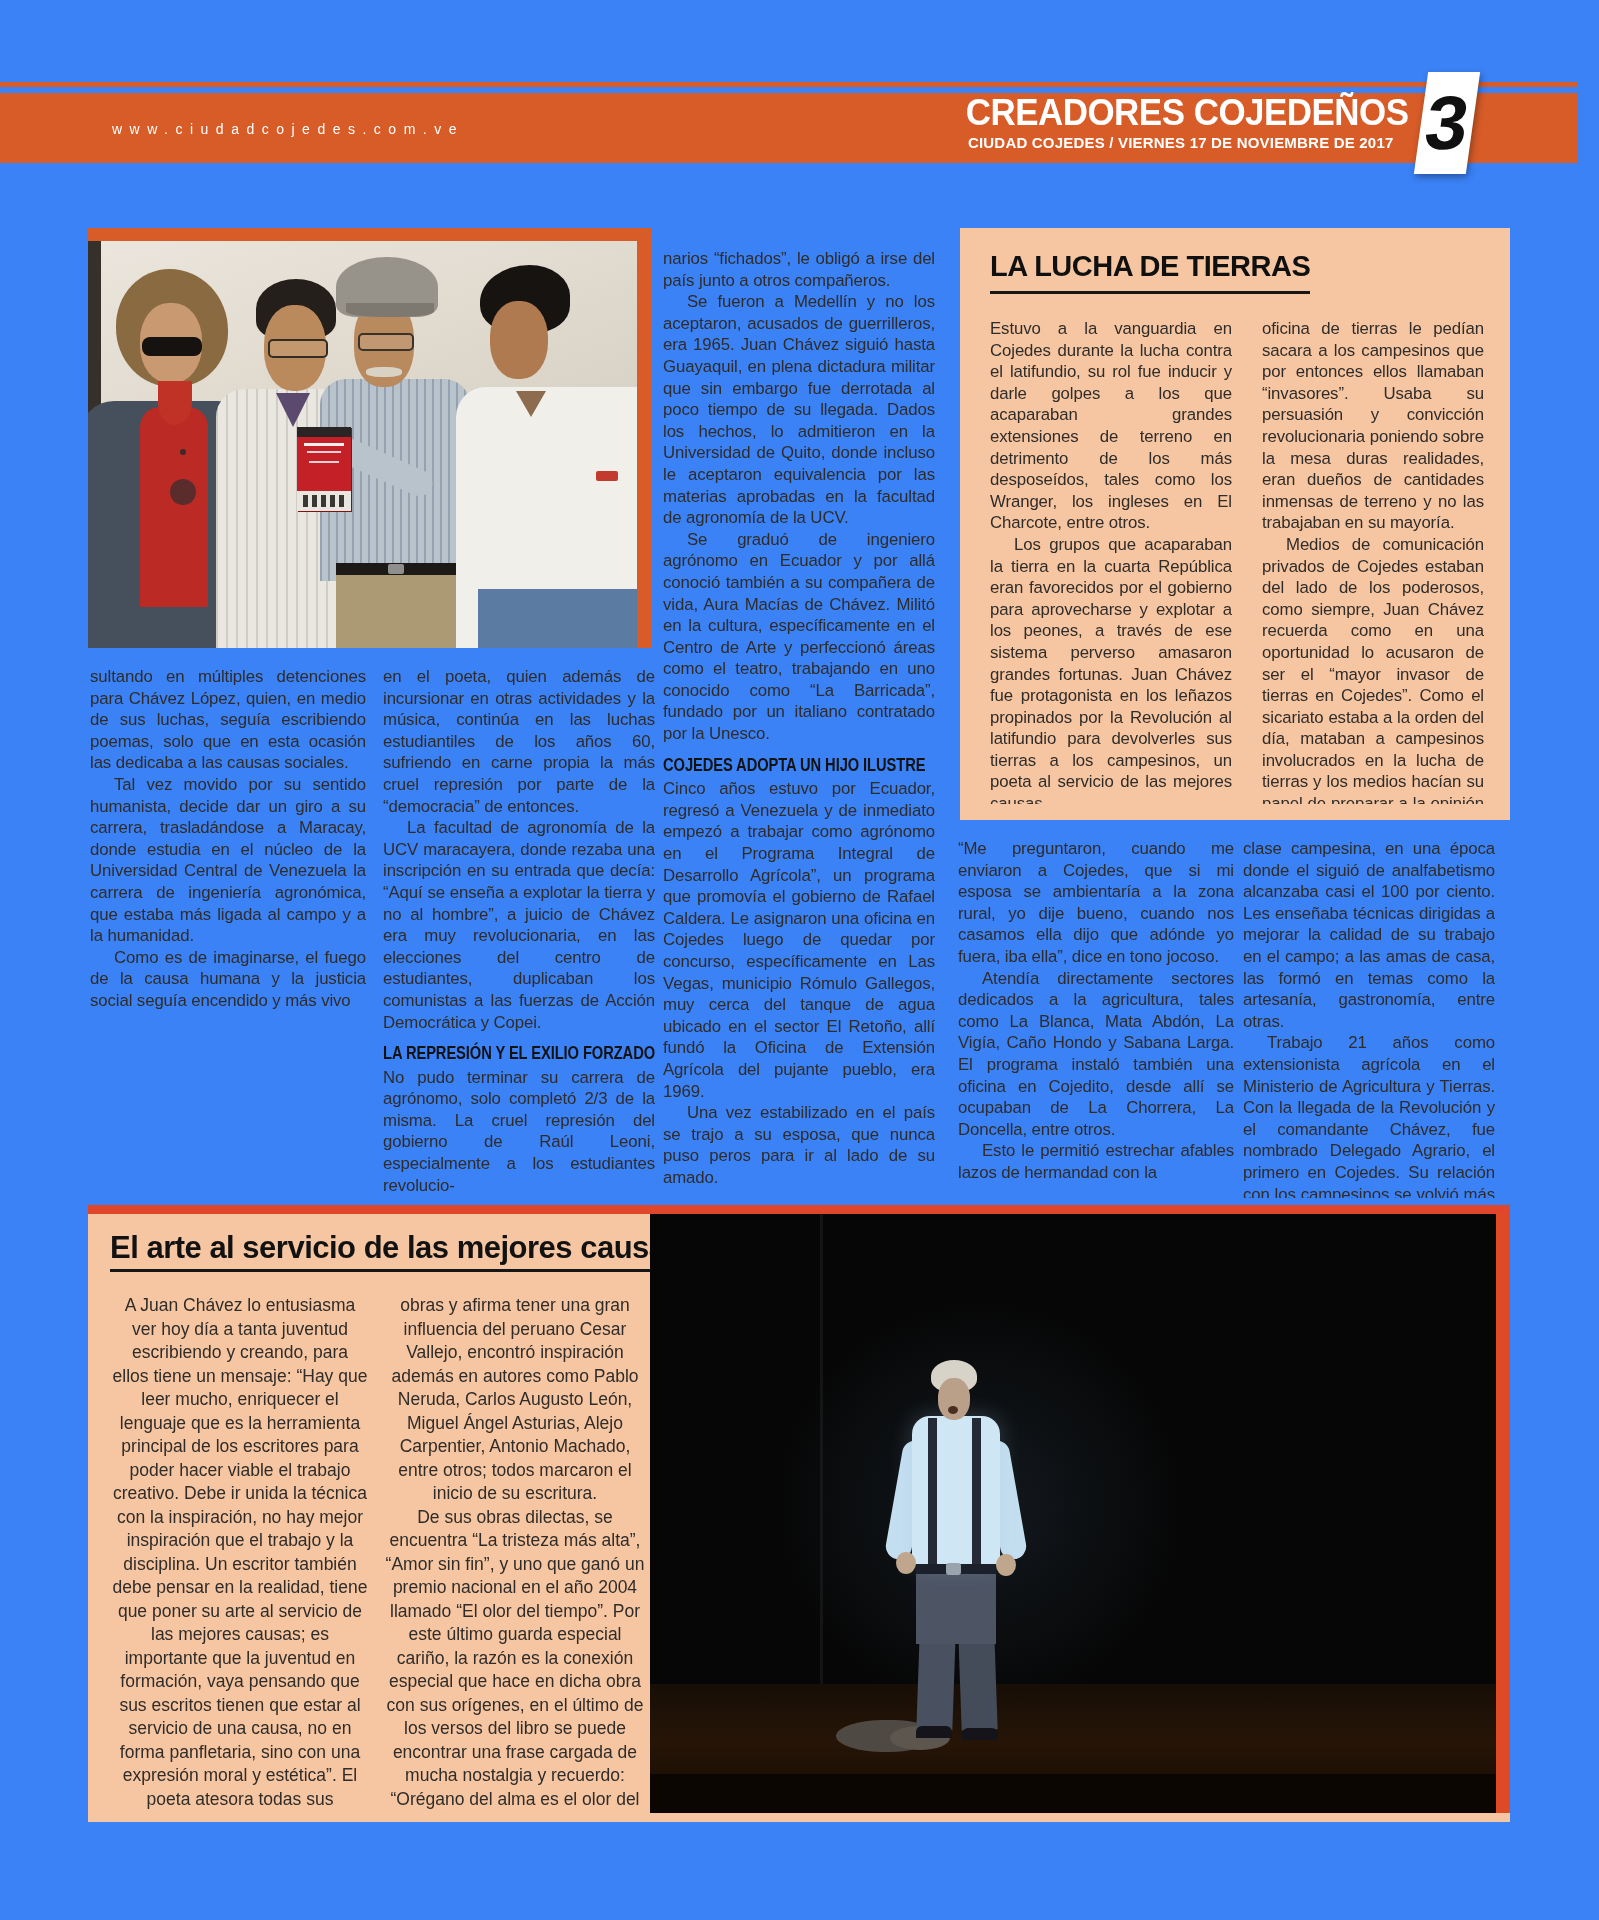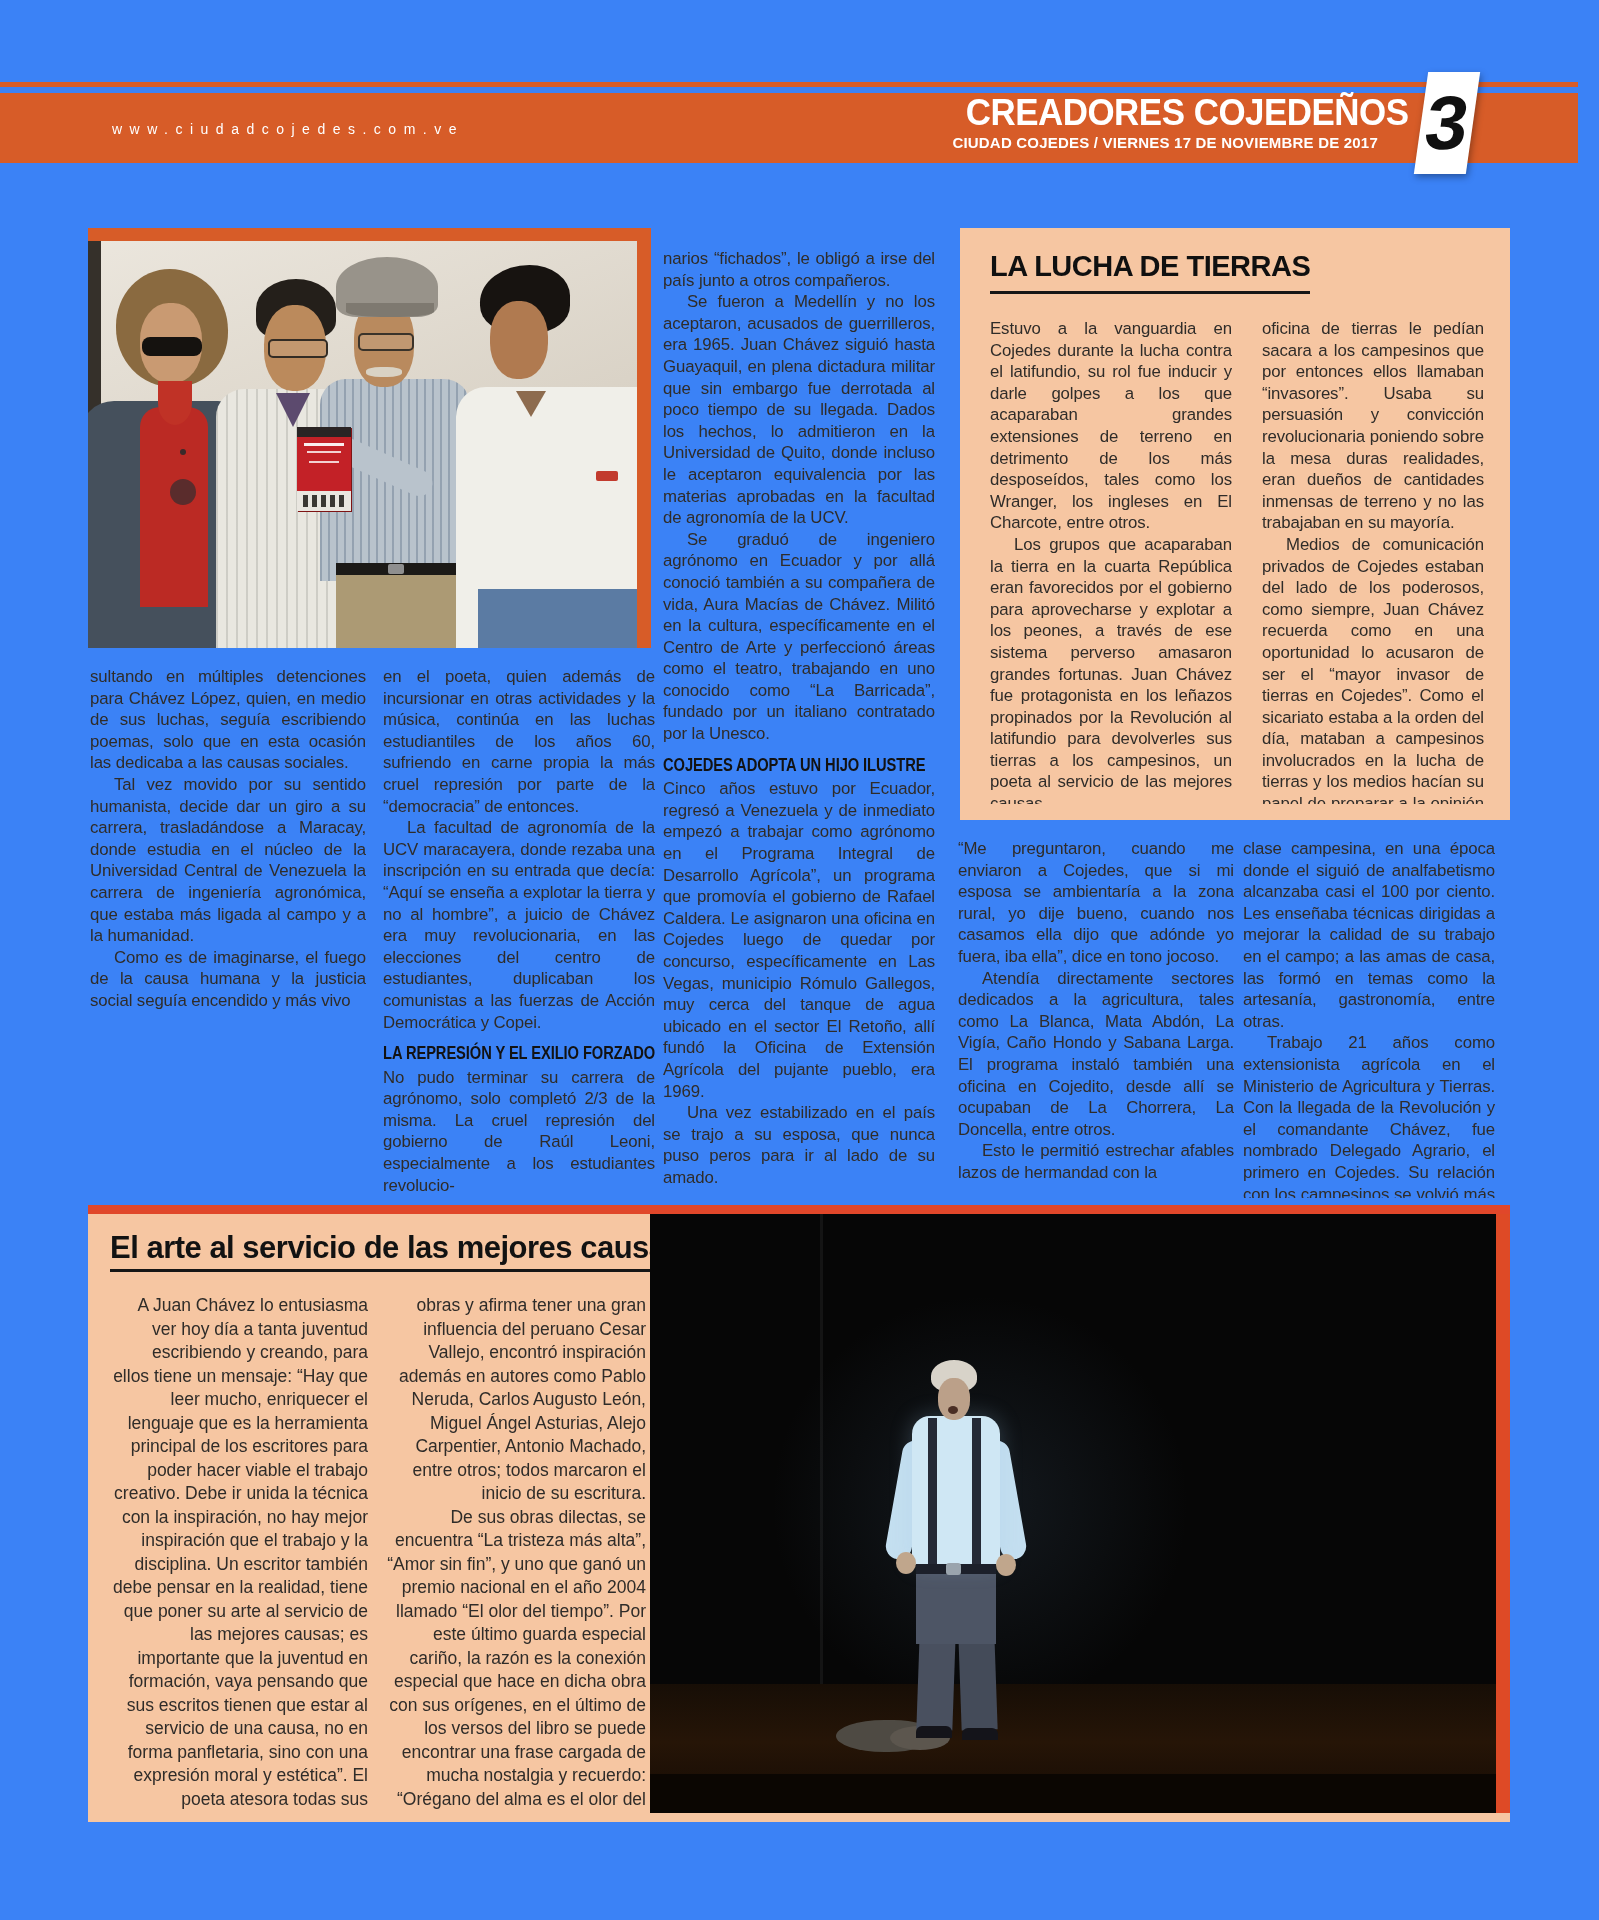--- a/index.html
+++ b/index.html
@@ -4,21 +4,21 @@
 <style>
   html,body{margin:0;padding:0;background:#ffffff;}
   .page{position:relative;width:1599px;height:1920px;background:#3b82f6;
         font-family:"Liberation Sans",sans-serif;overflow:hidden;}
   .abs{position:absolute;}
 
   
   .hdr-thin{left:0;top:82px;width:1578px;height:5px;background:#d75c28;}
   .hdr-bar{left:0;top:93px;width:1578px;height:70px;background:#d75c28;}
   .hdr-site{left:112px;top:121px;color:#fff;font-size:14px;letter-spacing:7.5px;font-weight:400;}
-  .hdr-right{right:190px;top:95px;text-align:left;color:#fff;}
+  .hdr-right{right:190px;top:95px;text-align:center;color:#fff;}
   .hdr-section{font-size:36px;font-weight:800;line-height:36px;letter-spacing:-0.5px;
                display:inline-block;transform:scaleX(.97);transform-origin:right;}
   .hdr-edition{font-size:15px;font-weight:700;margin-top:3px;letter-spacing:.2px;}
   .hdr-pagebox{left:1421px;top:72px;width:52px;height:102px;background:#fff;
                transform:skewX(-8deg);box-shadow:2px 3px 7px rgba(0,0,0,.35);
                display:flex;align-items:center;justify-content:center;}
   .hdr-pagenum{font-size:76px;font-weight:700;color:#101010;line-height:1;}
 
   
   .bodytext{font-size:16.8px;line-height:21.6px;color:#2f2c29;text-align:justify;
@@ -91,21 +91,21 @@
   .land-title{left:30px;top:22px;font-size:29px;font-weight:800;color:#101010;
               border-bottom:3px solid #161616;padding-bottom:8px;letter-spacing:-0.5px;}
   .landA{left:30px;top:90px;width:242px;height:486px;}
   .landB{left:302px;top:90px;width:222px;height:486px;}
 
   
   .art-box{left:88px;top:1205px;width:1422px;height:608px;background:#f6c6a2;
            border-top:9px solid #e0472a;box-sizing:content-box;}
   .art-title{left:22px;top:16px;font-size:31px;font-weight:800;color:#121212;
              border-bottom:3px solid #161616;padding-bottom:3px;letter-spacing:-0.5px;}
-  .art-col{font-size:17.5px;line-height:23.5px;color:#2f2c29;text-align:right;overflow:hidden;}
+  .art-col{font-size:17.5px;line-height:23.5px;color:#2f2c29;text-align:center;overflow:hidden;}
   .art-col p{margin:0;}
   .artA{left:24px;top:80px;width:256px;height:520px;}
   .artB{left:296px;top:80px;width:262px;height:520px;}
   .art-strip{left:1408px;top:0;width:14px;height:599px;background:#de4a26;}
 
   
   .photo-stage{left:562px;top:0;width:846px;height:599px;background:#060606;overflow:hidden;}
   .ps-glow{left:120px;top:80px;width:420px;height:420px;border-radius:50%;
            background:radial-gradient(circle,rgba(70,95,120,.22) 0%,rgba(70,95,120,0) 70%);}
   .ps-seam{left:170px;top:0;width:3px;height:480px;background:#141414;}

